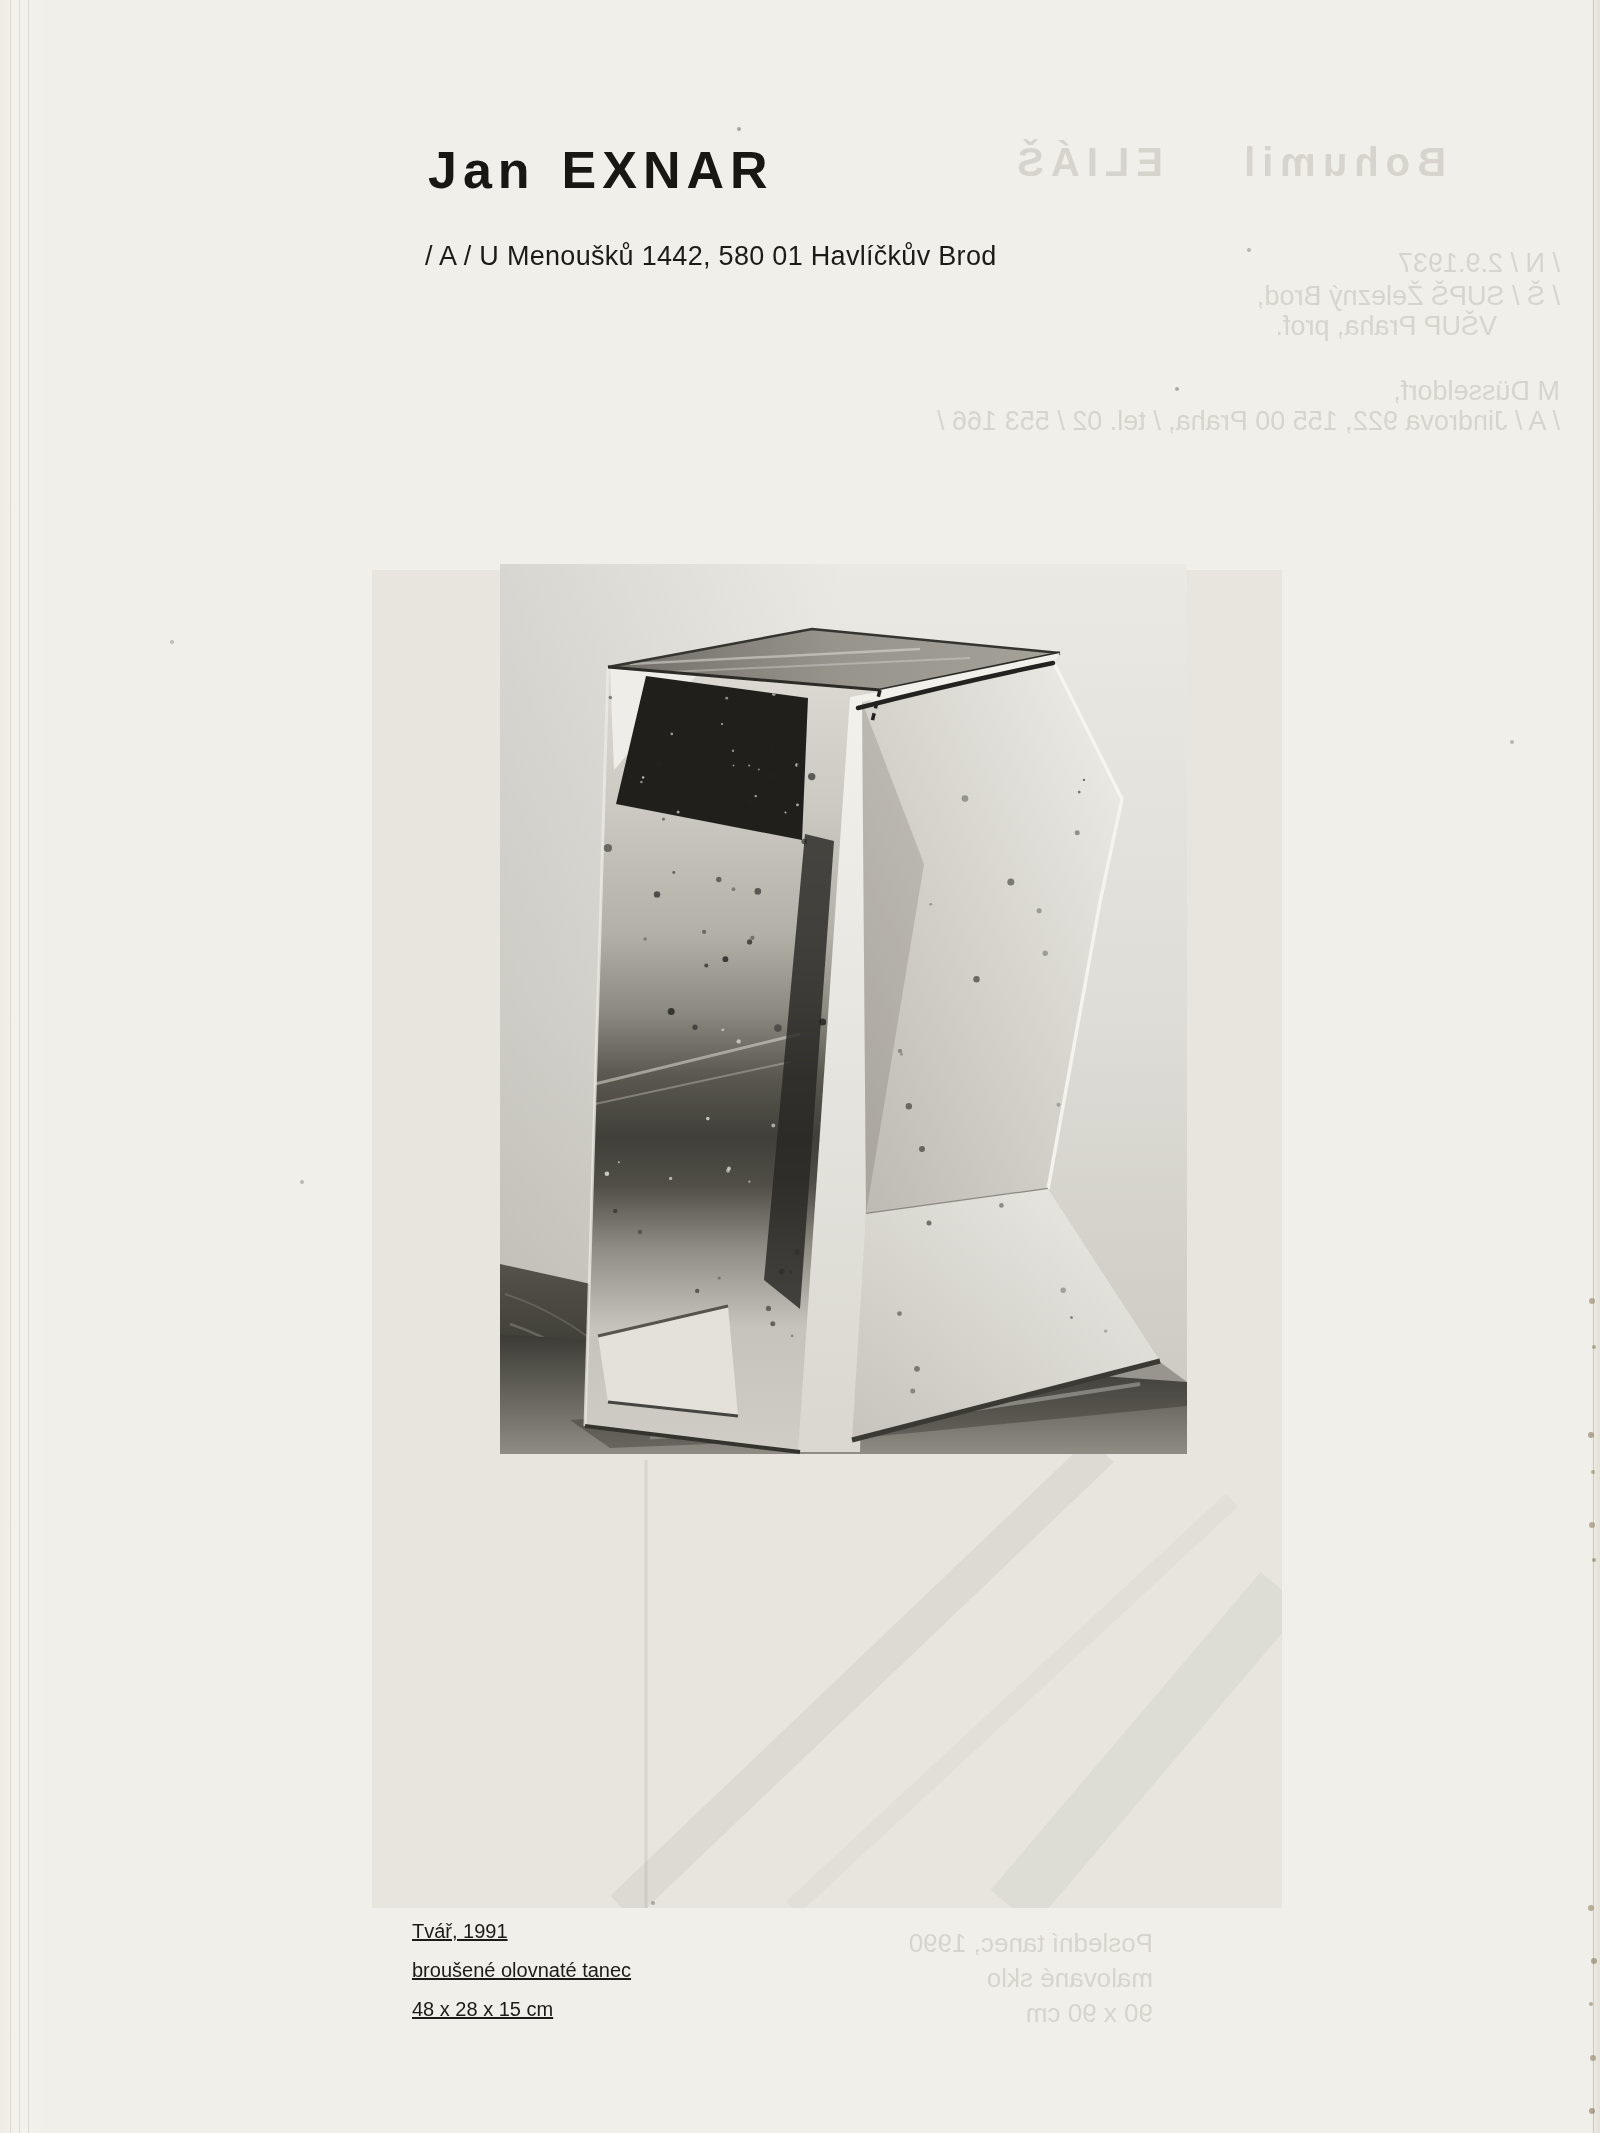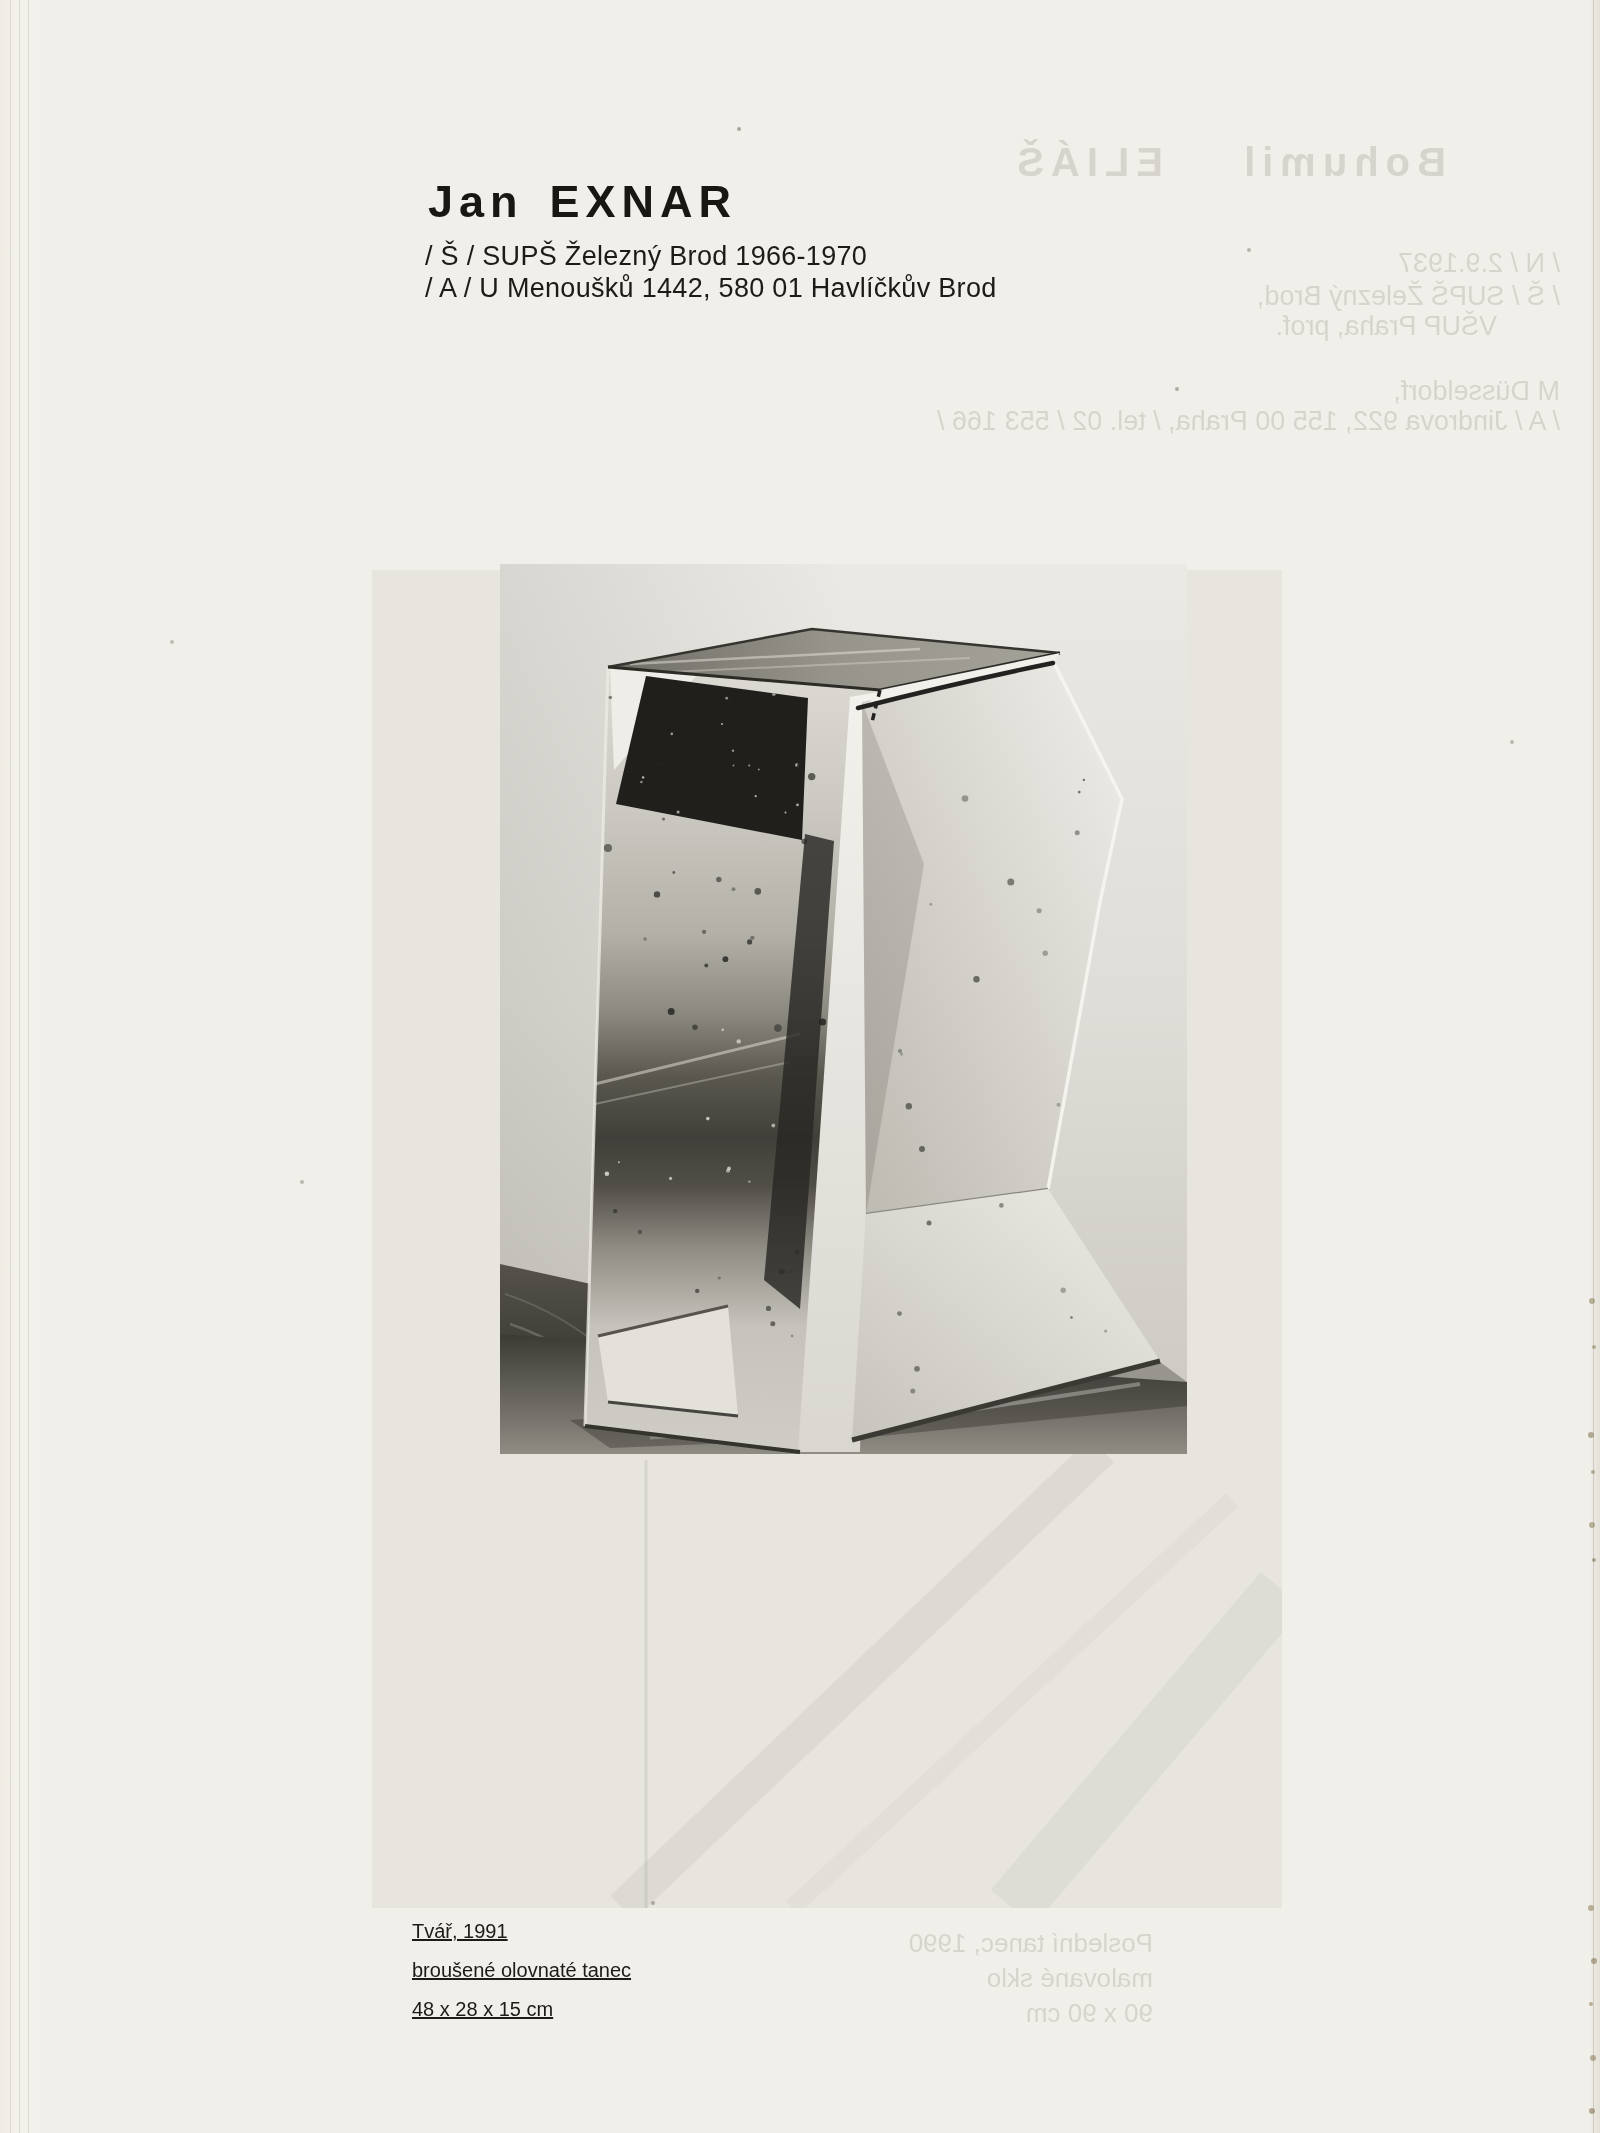--- a/index.html
+++ b/index.html
@@ -19,22 +19,22 @@
     background:rgba(146,143,132,0.10);}
   .ghost-text{color:rgba(78,76,70,0.16);transform:scaleX(-1);}
   #ghost-title{left:868px;top:140px;width:578px;font-size:40px;font-weight:bold;
     letter-spacing:7px;white-space:nowrap;}
   #ghost-title .gap{display:inline-block;width:74px;}
   #ghost-bio{left:1055px;top:0;width:505px;height:460px;}
   #ghost-bio div{position:absolute;left:0;font-size:27px;white-space:nowrap;}
   #ghost-caption{left:985px;top:1926px;width:168px;font-size:26px;line-height:35px;
     white-space:nowrap;}
   
-  #page-title{left:428px;top:140px;font-size:45px;font-weight:bold;color:#181714;
-    letter-spacing:6px;white-space:nowrap;margin-top:36px;}
+  #page-title{left:428px;top:140px;font-size:52px;font-weight:bold;color:#181714;
+    letter-spacing:6px;white-space:nowrap;}
   #page-title .gap{display:inline-block;width:26px;}
   #bio{left:425px;top:241px;width:1060px;font-size:27px;line-height:31.8px;
     color:#1c1b18;letter-spacing:.3px;}
   #bio .indent{padding-left:63px;}
   #caption{left:412px;top:1912px;font-size:20px;line-height:39px;color:#1c1b18;text-decoration:underline;}
   
   #photo{left:500px;top:564px;width:687px;height:890px;}
   #photo svg{display:block;}
 </style>
 </head>
@@ -68,21 +68,20 @@
 
 <div id="ghost-caption" class="abs ghost-text">
   <div>Poslední tanec, 1990</div>
   <div>malované sklo</div>
   <div>90 x 90 cm</div>
 </div>
 
 <div id="page-title" class="abs"><span>Jan</span><span class="gap"></span><span>EXNAR</span></div>
 
 <div id="bio" class="abs">
-  <div>/ Š / SUPŠ Železný Brod 1966-1970</div>
   <div>/ A / U Menoušků 1442, 580 01 Havlíčkův Brod</div>
 </div>
 
 <div id="photo" class="abs">
   <svg width="687" height="890" viewBox="0 0 687 890">
     <defs>
       <linearGradient id="gBG" x1="0" y1="0" x2="0" y2="1">
         <stop offset="0" stop-color="#eae9e4"></stop>
           <stop offset=".5" stop-color="#dfddd7"></stop>
         <stop offset=".8" stop-color="#d2d0c9"></stop>

